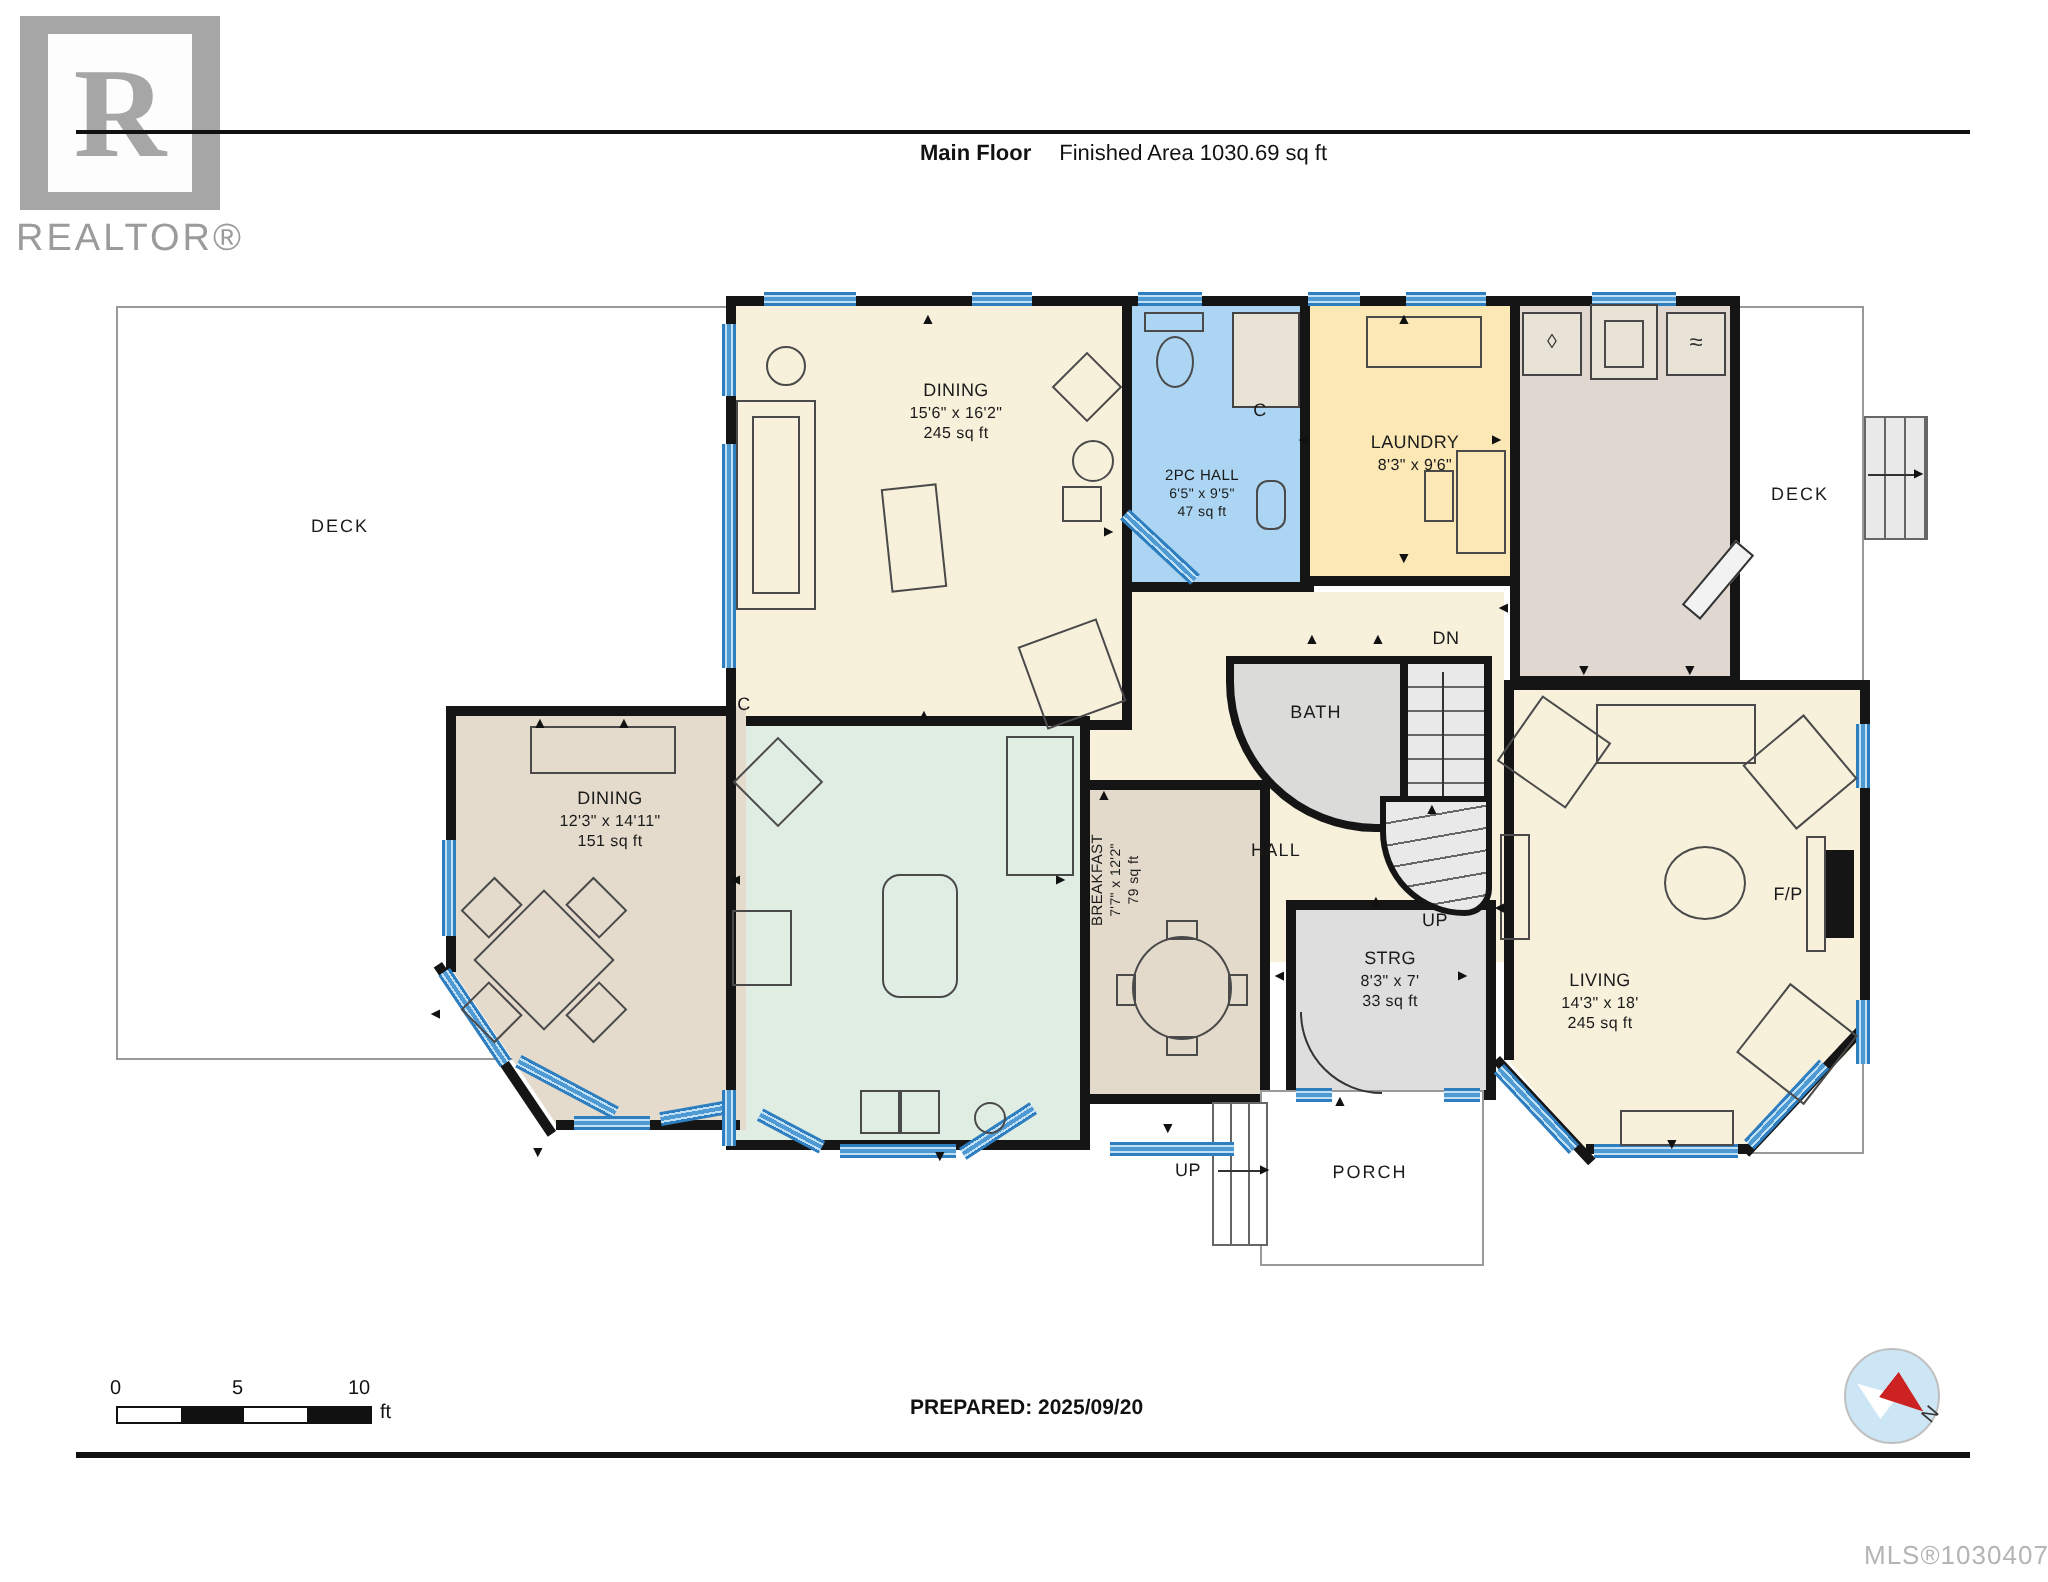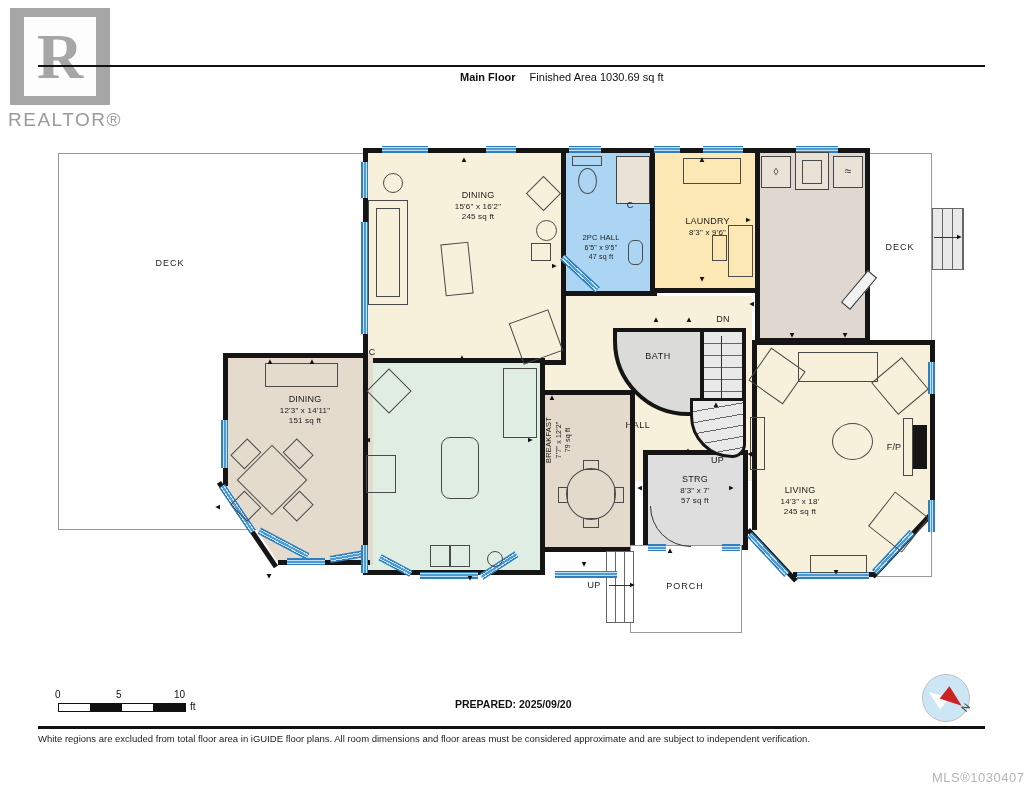--- a/index.html
+++ b/index.html
@@ -201,21 +201,21 @@
     <div class="area">79 sq ft</div>
   </div>
   <div class="lbl" style="left:245px;top:394px;width:120px;">
     <div class="nm">DINING</div>
     <div class="dims">12'3" x 14'11"</div>
     <div class="area">151 sq ft</div>
   </div>
   <div class="lbl" style="left:655px;top:474px;width:80px;">
     <div class="nm">STRG</div>
     <div class="dims">8'3" x 7'</div>
-    <div class="area">57 sq ft</div>
+    <div class="area">33 sq ft</div>
   </div>
   <div class="lbl" style="left:760px;top:485px;width:80px;">
     <div class="nm">LIVING</div>
     <div class="dims">14'3" x 18'</div>
     <div class="area">245 sq ft</div>
   </div>
   <div class="lbl" style="left:645px;top:581px;width:80px;letter-spacing:1px;">PORCH</div>
   <div class="lbl" style="left:583px;top:580px;width:22px;">UP</div>
   <div class="lbl sm" style="left:882px;top:442px;width:24px;">F/P</div>
   <div class="lbl sm" style="left:622px;top:200px;width:16px;">C</div>
@@ -257,16 +257,15 @@
 
   <div class="abs" style="left:455px;top:698px;font-size:10.5px;font-weight:bold;color:#111;">PREPARED: 2025/09/20</div>
 
   <div class="abs" style="left:922px;top:674px;width:46px;height:46px;border:1px solid #c0c0c0;border-radius:50%;background:#cde6f5;">
     <div class="abs" style="left:4px;top:15px;width:20px;height:15px;background:#fff;clip-path:polygon(100% 0,0 55%,100% 100%);transform:rotate(38deg);"></div>
     <div class="abs" style="left:19px;top:16px;width:22px;height:16px;background:#cc2222;clip-path:polygon(0 0,100% 50%,0 100%);transform:rotate(38deg);"></div>
   </div>
   <div class="abs" style="left:962px;top:702px;font-size:10px;color:#333;transform:rotate(-50deg);">N</div>
 
   <div class="abs" style="left:38px;top:726px;width:947px;height:3px;background:#111;"></div>
-  <div class="footer-text">White regions are excluded from total floor area in iGUIDE floor plans. All room dimensions and floor areas must be considered approximate and are subject to independent verification.</div>
   <div class="mls">MLS®1030407</div>
 
 </div>
 
 </body></html>

